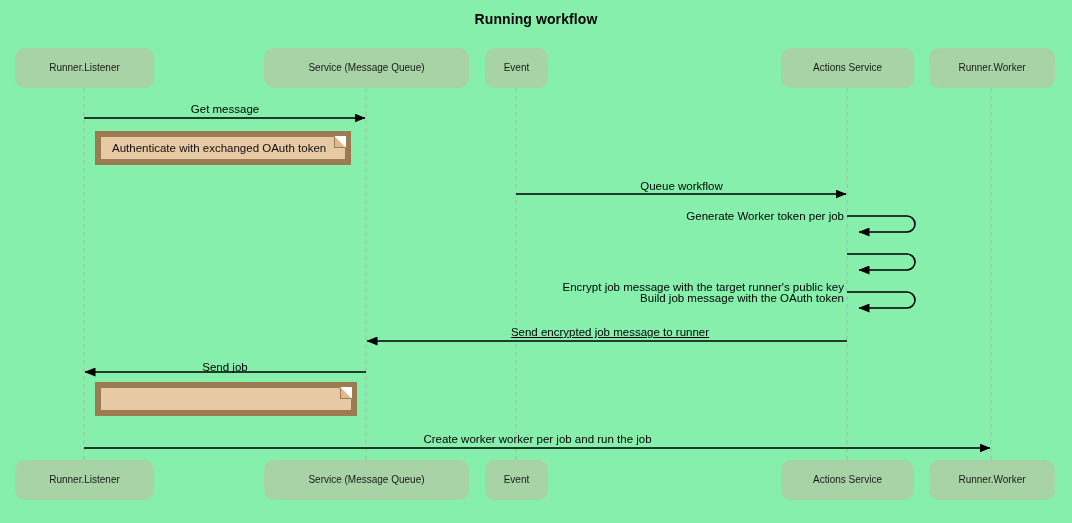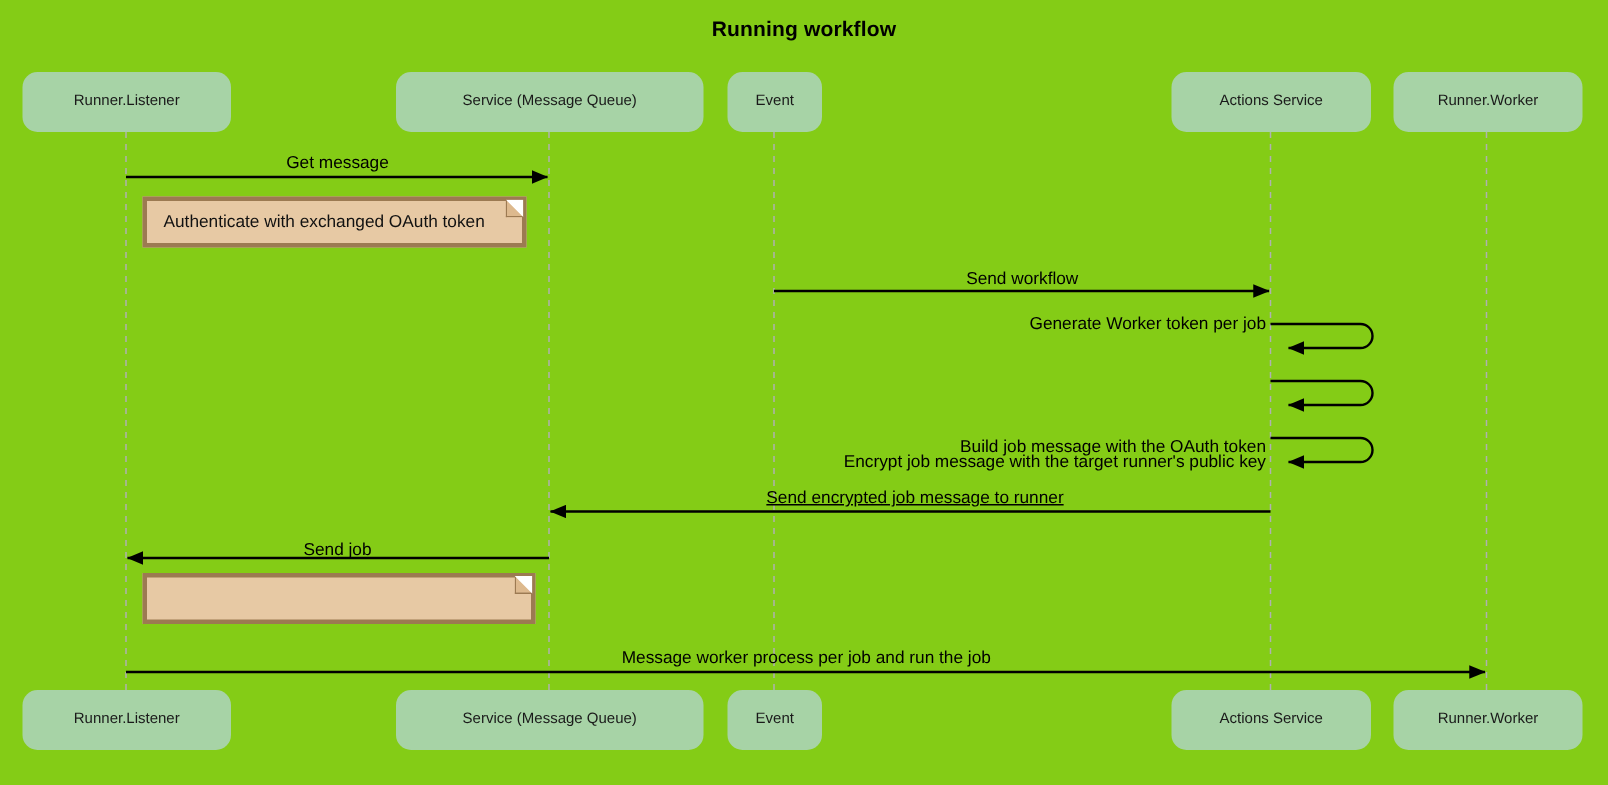--- a/index.html
+++ b/index.html
@@ -10,21 +10,21 @@
   }
   body {
     font-family: "Liberation Sans", sans-serif;
     color: #000000;
   }
   #diagram-root {
     position: relative;
     width: 1072px;
     height: 523px;
     overflow: hidden;
-    background: #84cc16;
+    background: #86efac;
   }
   .diagram-title {
     position: absolute;
     left: 0;
     top: 11px;
     width: 1072px;
     text-align: center;
     font-size: 14px;
     font-weight: bold;
     color: #000000;
@@ -56,21 +56,21 @@
     color: #000000;
     white-space: nowrap;
     line-height: 13px;
   }
   .msg-label.center { transform: translateX(-50%); text-align: center; }
   .msg-label.rightalign { transform: translateX(-100%); }
   .note-box {
     position: absolute;
     box-sizing: border-box;
     background: #e7c9a4;
-    border: 3px solid #737373;
+    border: 6px solid #737373;
     font-size: 11.5px;
     color: #111111;
     white-space: nowrap;
     overflow: visible;
   }
   .note-text {
     position: absolute;
     left: 11px;
     top: 50%;
     transform: translateY(-50%);
@@ -144,27 +144,27 @@
     </div>
   <div id="actors-bottom">
       <div class="actor-box" style="left: 15px; top: 460px; width: 139px; background: rgb(167, 211, 166);">Runner.Listener</div>
       <div class="actor-box" style="left: 264px; top: 460px; width: 205px; background: rgb(167, 211, 166);">Service (Message Queue)</div>
       <div class="actor-box" style="left: 485px; top: 460px; width: 63px; background: rgb(167, 211, 166);">Event</div>
       <div class="actor-box" style="left: 781px; top: 460px; width: 133px; background: rgb(167, 211, 166);">Actions Service</div>
       <div class="actor-box" style="left: 929px; top: 460px; width: 126px; background: rgb(167, 211, 166);">Runner.Worker</div>
     </div>
   <div id="labels-layer">
       <div class="msg-label center" style="left: 225px; top: 103px;">Get message</div>
-      <div class="msg-label center" style="left: 681.5px; top: 180px;">Send workflow</div>
+      <div class="msg-label center" style="left: 681.5px; top: 180px;">Queue workflow</div>
       <div class="msg-label rightalign" style="left: 844px; top: 210px;">Generate Worker token per job</div>
       <div class="msg-label rightalign" style="left: 844px; top: 248px; margin-top: 44px;">Build job message with the OAuth token</div>
-      <div class="msg-label rightalign" style="left: 844px; top: 302px;">Encrypt job message with the target runner's public key</div>
+      <div class="msg-label rightalign" style="left: 844px; top: 281px;">Encrypt job message with the target runner's public key</div>
       <div class="msg-label center" style="left: 610px; top: 326px; text-decoration: underline;">Send encrypted job message to runner</div>
       <div class="msg-label center" style="left: 225px; top: 361px;">Send job</div>
-      <div class="msg-label center" style="left: 537.5px; top: 433px;">Message worker process per job and run the job</div>
+      <div class="msg-label center" style="left: 537.5px; top: 433px;">Create worker worker per job and run the job</div>
     </div>
   <div id="notes-layer">
       <div class="note-box" style="left: 95px; top: 131px; width: 256px; height: 34px; background: rgb(231, 201, 164); border-color: rgb(156, 122, 82);">
         <div class="note-fold-cover"></div>
         <div class="note-fold"></div>
         <div class="note-text">Authenticate with exchanged OAuth token</div>
       </div>
       <div class="note-box" style="left: 95px; top: 382px; width: 262px; height: 34px; background: rgb(231, 201, 164); border-color: rgb(156, 122, 82);">
         <div class="note-fold-cover"></div>
         <div class="note-fold"></div>

